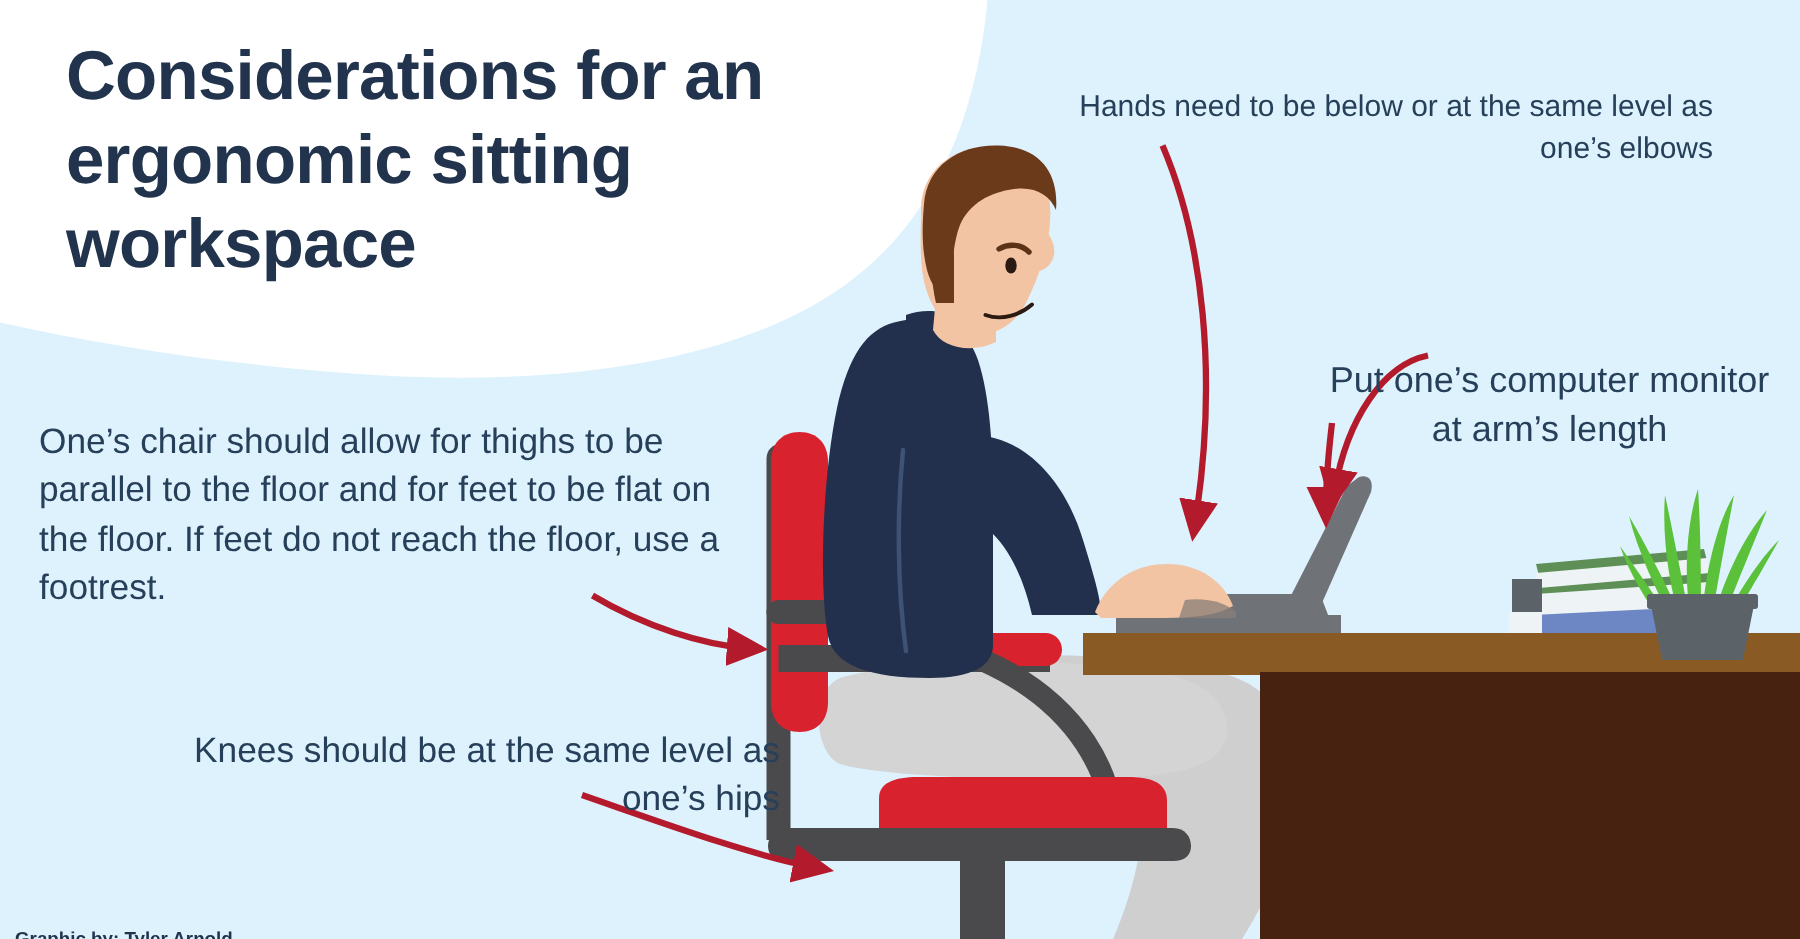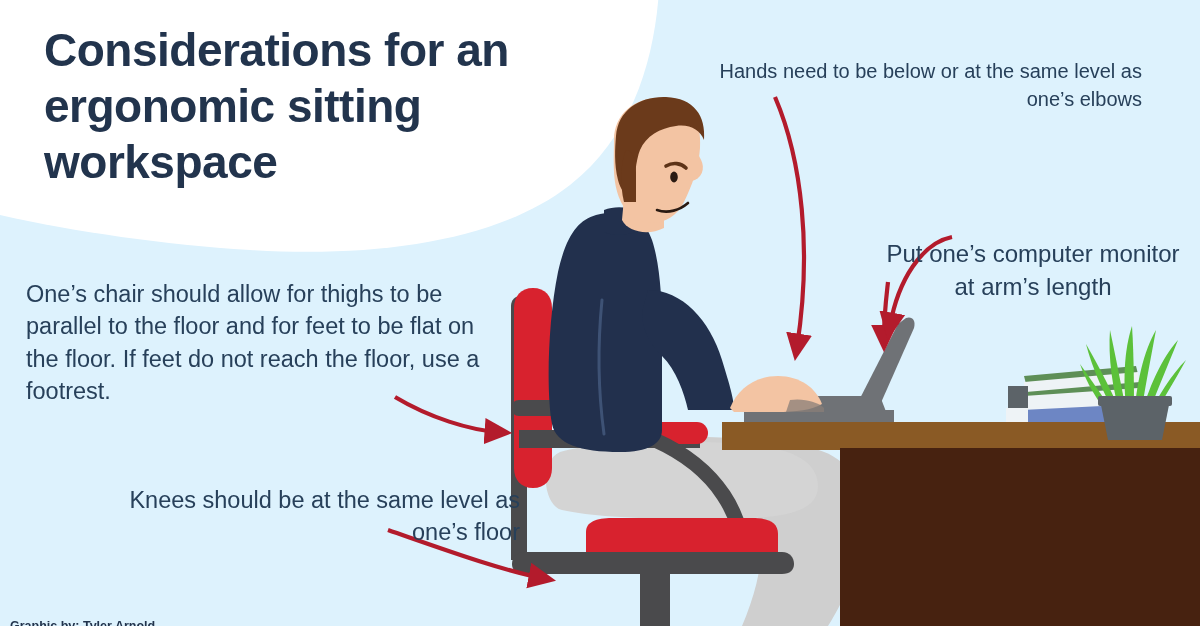--- a/index.html
+++ b/index.html
@@ -204,21 +204,21 @@
 
     <path fill="none" stroke="#b31b2c" stroke-width="4.2" marker-end="url(#ah)" d="M 952 237 C 922 243 898 280 890 326"></path>
   </svg>
 
   <div class="txt" id="title">Considerations for an
 ergonomic sitting
 workspace</div>
 
   <div class="txt" id="chair-note">One’s chair should allow for thighs to be parallel to the floor and for feet to be flat on the floor. If feet do not reach the floor, use a footrest.</div>
 
-  <div class="txt" id="knees-note">Knees should be at the same level as one’s floor</div>
+  <div class="txt" id="knees-note">Knees should be at the same level as one’s hips</div>
 
   <div class="txt" id="hands-note">Hands need to be below or at the same level as one’s elbows</div>
 
   <div class="txt" id="monitor-note">Put one’s computer monitor at arm’s length</div>
 
   <div class="txt" id="credit">
     <div>Graphic by: Tyler Arnold</div>
     
   </div>
 

